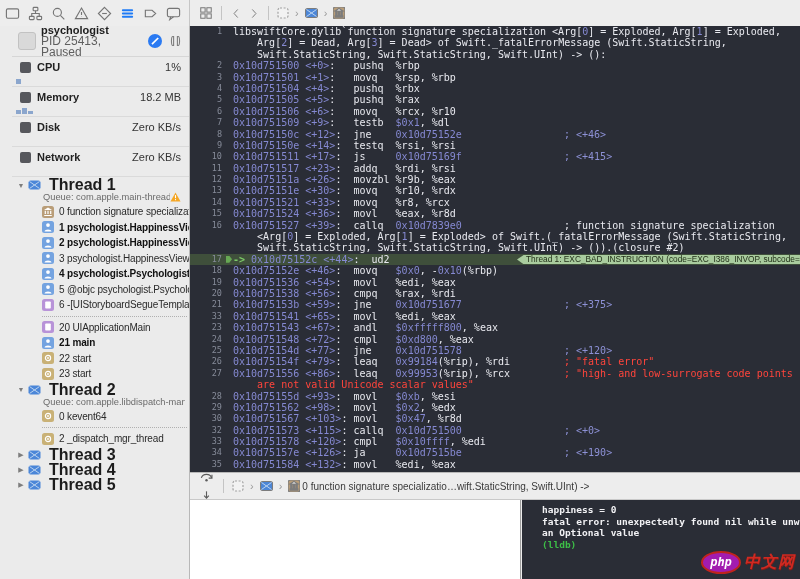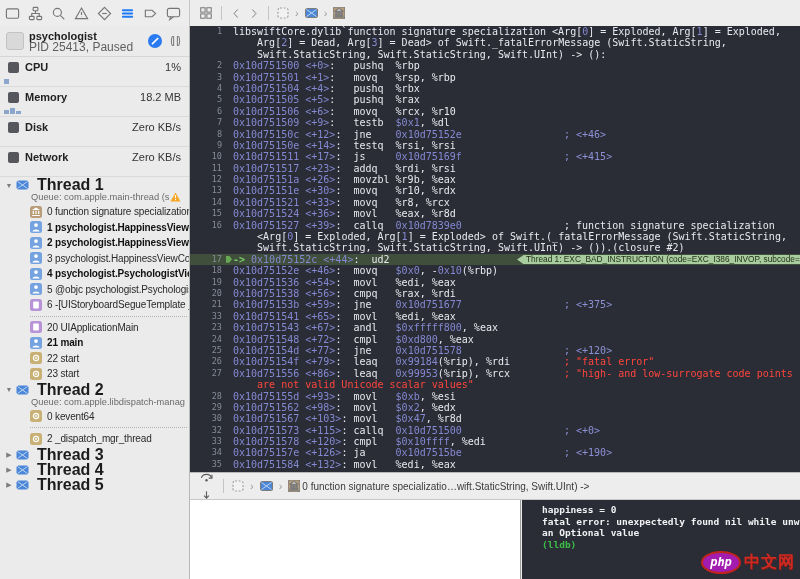--- a/index.html
+++ b/index.html
@@ -16,21 +16,21 @@
   .nico.sel svg{stroke:none;fill:#1e7bf6;}
   #jumpbar{flex:1;display:flex;align-items:center;padding:0 0 0 7px;overflow:hidden;white-space:nowrap;}
   .jsep{width:1px;height:14px;background:#c4c4c4;margin:0 6px;flex:none;}
   .jico{flex:none;display:flex;align-items:center;margin:0 2px;}
   .jico svg{stroke:#7c7c7c;fill:none;stroke-width:1.2;}
   .crumb-sep{color:#9a9a9a;font-size:11px;margin:0 4px;flex:none;}
   #jumpbar-label{font-size:10px;color:#3b3b3b;overflow:hidden;white-space:nowrap;}
 
   
   #sidebar{position:absolute;left:0;top:26px;width:190px;height:553px;background:#ebebeb;
-    border-right:1px solid #b8b8b8;box-sizing:border-box;overflow:hidden;}
+    border-right:1px solid #b8b8b8;box-sizing:border-box;overflow:hidden;padding-left:12px;}
   #process-row{height:30px;border-bottom:1px solid #d6d6d6;display:flex;align-items:center;padding:0 6px;}
   #app-icon{width:16px;height:16px;border-radius:3px;background:#d9d9d9;border:1px solid #c2c2c2;flex:none;}
   #proc-text{flex:1;margin-left:5px;overflow:hidden;}
   #proc-name{font-size:11px;font-weight:bold;color:#1d1d1d;line-height:12px;}
   #proc-status{font-size:12px;color:#5f5f5f;line-height:11px;}
   .proc-ico{flex:none;margin-left:5px;display:flex;}
   .g-row{height:30px;border-bottom:1px solid #dadada;position:relative;padding:4px 8px 0 8px;box-sizing:border-box;}
   .g-top{display:flex;align-items:center;}
   .g-ico{width:11px;height:11px;border-radius:2px;background:#56575c;flex:none;}
   .g-label{font-size:11px;font-weight:bold;color:#222;margin-left:6px;flex:1;}
@@ -84,21 +84,21 @@
     border-right:1px solid #9e9e9e;box-sizing:border-box;}
   #console{position:absolute;left:522px;top:500px;width:278px;height:79px;background:#2a2d36;
     overflow:hidden;font-family:"DejaVu Sans Mono",monospace;font-size:9.5px;font-weight:bold;
     color:#f2f2f5;padding:4px 0 0 20px;box-sizing:border-box;}
   .con-line{white-space:pre;line-height:11.5px;}
   #prompt{color:#3dbf47;line-height:11.5px;}
   #watermark{position:absolute;right:5px;bottom:5px;display:flex;align-items:center;gap:3px;}
   #wm-badge{display:inline-block;background:#e23ratio;}
   #wm-badge{background:#a21caf;border:2px solid #c0241d;border-radius:50%;width:36px;height:19px;
     color:#fff;font-weight:bold;font-style:italic;font-size:12px;text-align:center;line-height:19px;}
-  #wm-cn{color:#cf2a22;font-weight:bold;font-size:16px;letter-spacing:1px;text-shadow:0.5px 0.5px 0 #8c1a14;}
+  #wm-cn{color:#cf2a22;font-weight:bold;font-size:16px;letter-spacing:1px;text-shadow:0.5px 0.5px 0 #8c1a14;font-style:italic;}
 </style>
 </head>
 <body>
 
 <div id="app">
 
   <div id="topbar">
     <div id="nav-icons">
         <span class="nico">
           <svg viewBox="0 0 16 16">

